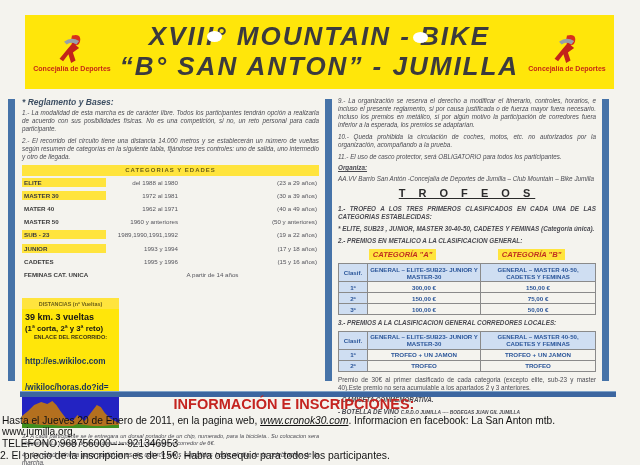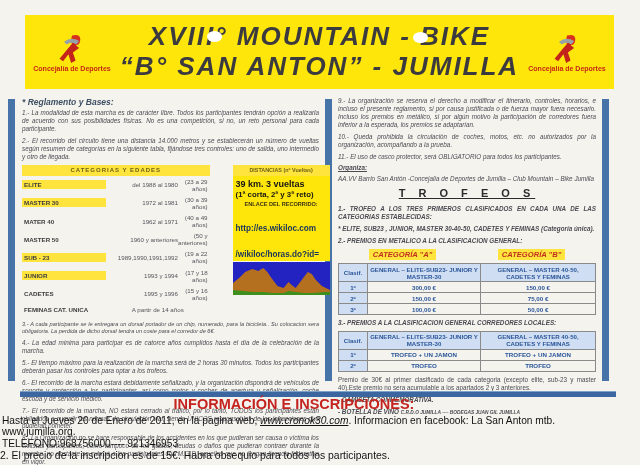--- a/index.html
+++ b/index.html
@@ -22,21 +22,21 @@
   .hbar{position:absolute;left:20px;top:391px;width:596px;height:5px;background:#3c66a0;border-top:1px solid #7fa2c8;}
   
   .col{position:absolute;top:97px;color:#4b4b52;}
   .col-left{left:22px;width:297px;}
   .col-right{left:338px;width:258px;}
   .col p{font-size:6.3px;font-style:italic;line-height:1.26;margin:0 0 4px 0;text-align:justify;}
   .heading{color:#3d4f63;font-weight:bold;font-style:italic;font-size:8.5px;margin:0 0 2px 0;}
   p.smallp{font-size:5.6px;}
   p.boldp{font-weight:bold;}
   
-  .cat-area{display:flex;gap:23px;margin:2px 0 5px 0;}
+  .cat-area{display:flex;gap:17px;margin:2px 0 5px 0;flex-direction:column;}
   .cat-table{flex:1;}
   .cat-header{background:#ffe43d;color:#6b5f16;font-size:6px;font-weight:bold;text-align:center;padding:2.5px 0;letter-spacing:1px;}
   .cat-row{display:flex;align-items:center;font-size:6.2px;padding:2.1px 0;}
   .cat-name{width:84px;font-weight:bold;color:#3c3c3c;padding:1px 2px;box-sizing:border-box;}
   .cat-name.hl{background:#ffe43d;}
   .cat-years{width:72px;text-align:right;color:#55555c;}
   .cat-ages{flex:1;text-align:right;color:#55555c;padding-right:2px;}
   .cat-years.spanmid{flex:1;text-align:center;}
   
   .dist-col{width:97px;flex:0 0 auto;}

